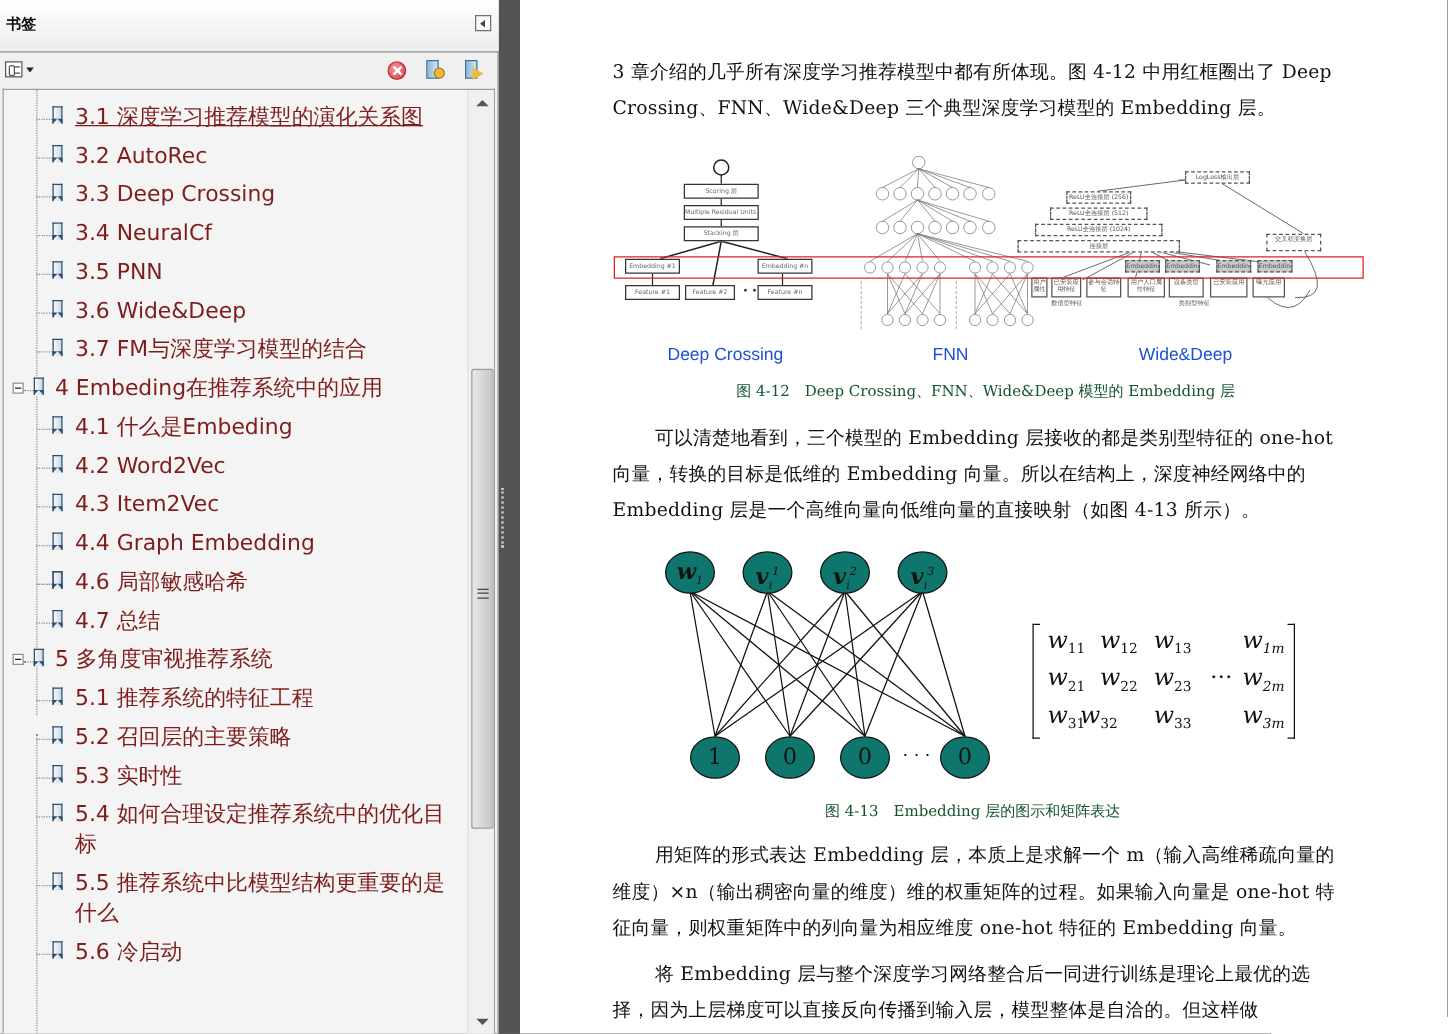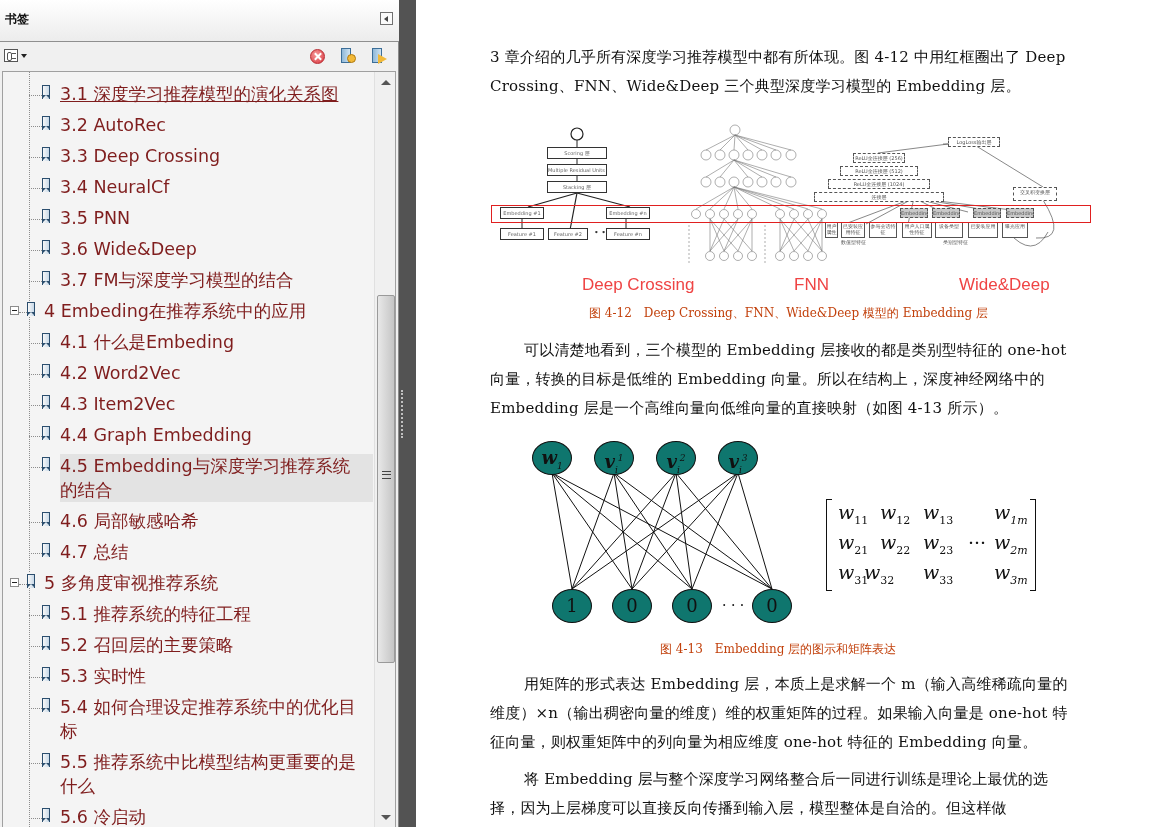--- a/index.html
+++ b/index.html
@@ -57,26 +57,26 @@
   #scroll-grip { position: absolute; left: 4px; top: 175px; width: 9px; height: 8px; border-top: 1px solid #444; border-bottom: 1px solid #444; }
   #scroll-grip::after { content: ""; position: absolute; left: 0; top: 2px; width: 9px; height: 1px; background: #444; }
 
   
   #splitter { position: absolute; left: 400px; top: 0; width: 16px; height: 827px; background: #535353; }
   #splitter-grip { position: absolute; left: 1px; top: 390px; width: 2px; height: 48px; border-left: 2px dotted #c0c0c0; }
 
   
   #page { position: absolute; left: 416px; top: 0; width: 742px; height: 827px; background: #ffffff; font-family: "DejaVu Serif", "Liberation Serif", serif; color: #111; }
   .para { position: absolute; left: 74px; width: 586px; font-size: 15px; line-height: 29px; letter-spacing: 0.2px; }
-  .caption { position: absolute; font-size: 12px; color: #c2410c; white-space: nowrap; }
+  .caption { position: absolute; font-size: 12px; color: #14532d; white-space: nowrap; }
 
   
   #fig412 { position: absolute; left: 72px; top: 120px; width: 595px; height: 175px; }
   .dc-box { position: absolute; height: 12px; border: 1px solid #333; background: #fff; font-family: "DejaVu Sans", sans-serif; font-size: 5px; color: #666; text-align: center; line-height: 10px; white-space: nowrap; overflow: hidden; }
-  .diag-label { position: absolute; font-family: "Liberation Sans", sans-serif; font-size: 17px; color: #ef4444; margin-left: 48px; }
+  .diag-label { position: absolute; font-family: "Liberation Sans", sans-serif; font-size: 14px; color: #1d4ed8; }
   .red-band { position: absolute; border: 1.5px solid #e02020; }
   .wd-box { position: absolute; height: 10px; border: 1px dashed #555; background: #fff; font-family: "DejaVu Sans", sans-serif; font-size: 5px; color: #555; text-align: center; line-height: 8px; white-space: nowrap; overflow: hidden; }
   .wd-box.dark { background: #c9c9c9; }
   .wd-in { position: absolute; height: 16px; border: 1px solid #555; background: #fff; font-size: 5px; color: #555; text-align: center; line-height: 6px; overflow: hidden; }
 
   
   #fig413 { position: absolute; left: 110px; top: 437px; width: 520px; height: 195px; }
   .node413 { position: absolute; width: 40px; height: 34px; border: 1.2px solid #111; border-radius: 50%; background: #0f766e; text-align: center; line-height: 32px; font-size: 18px; font-weight: bold; font-style: italic; font-family: "DejaVu Serif", serif; }
   .node413 sub, .node413 sup { font-size: 9px; font-weight: normal; }
   .node413.in { font-weight: normal; font-style: normal; line-height: 32px; }
@@ -181,21 +181,20 @@
         <span class="label">4.3 Item2Vec</span>
       </div>
       <div class="node l2" style="margin-top:7px;">
         <span class="hline"></span>
           <span class="bm"></span>
         <span class="label">4.4 Graph Embedding</span>
       </div>
       <div class="node l2 sel" style="margin-top:7px;">
         <span class="hline"></span>
           <span class="bm"></span>
-        <span class="label" style="padding-right:6px;">4.5 Embedding与深度学习推荐系统的结合</span>
       </div>
       <div class="node l2" style="margin-top:7px;">
         <span class="hline"></span>
           <span class="bm"></span>
         <span class="label">4.6 局部敏感哈希</span>
       </div>
       <div class="node l2" style="margin-top:7px;">
         <span class="hline"></span>
           <span class="bm"></span>
         <span class="label">4.7 总结</span>

